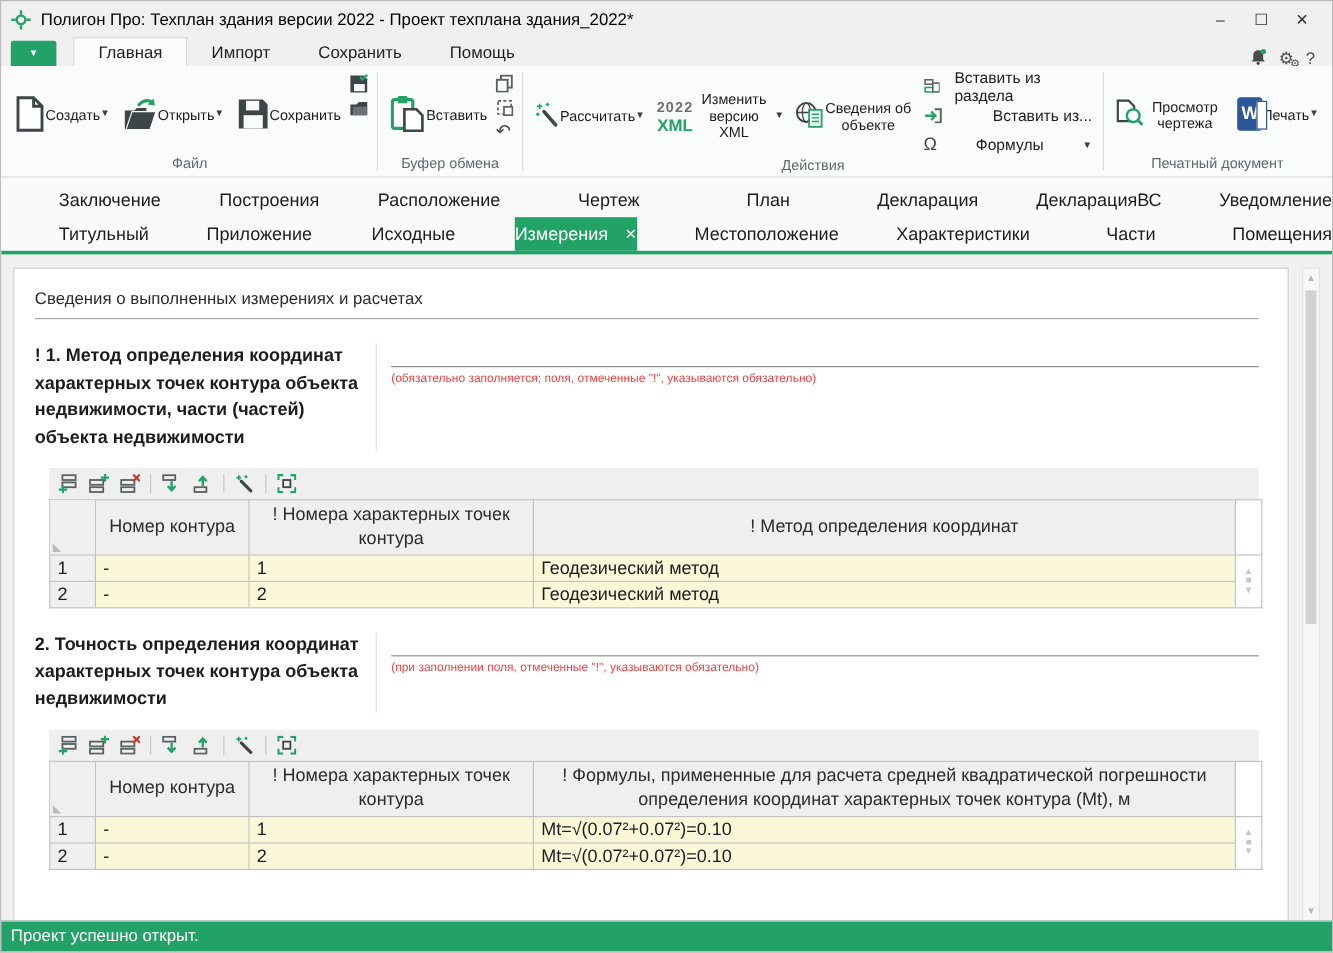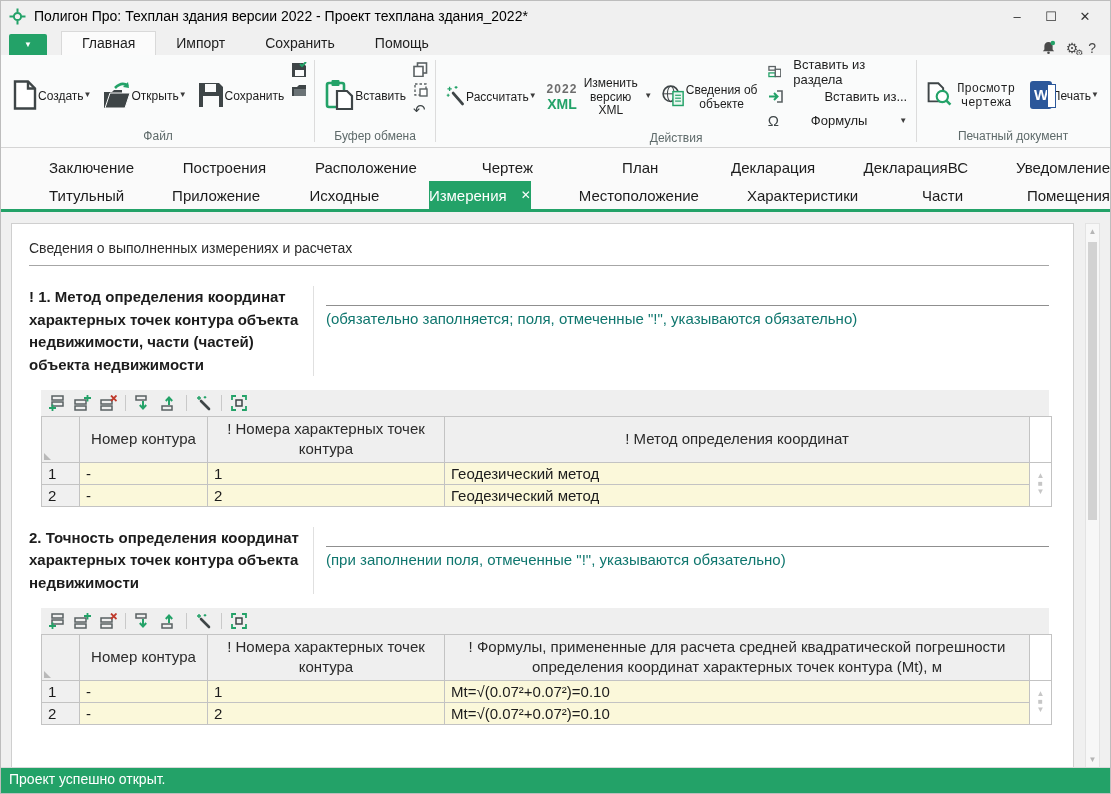--- a/index.html
+++ b/index.html
@@ -53,21 +53,21 @@
   
   .card { position:absolute; left:10px; top:222px; width:1063px; height:546px; background:#fff; border:1px solid #cfcfcf; overflow:hidden; }
   .card-heading { font-size:14px; color:#2b2b2b; margin:16px 24px 0 17px; }
   .card-hr { border:none; border-top:1px solid #a6a6a6; margin:9px 24px 0 17px; }
 
   .fieldrow { display:flex; margin:20px 24px 0 17px; }
   .fieldrow .flabel { width:276px; font-size:15px; font-weight:bold; color:#1c1c1c; line-height:1.5; }
   .fieldrow .fdiv { width:1px; background:#e0e0e0; margin:0 0 0 8px; }
   .fieldrow .fright { flex:1; padding-left:12px; }
   .input-line { height:20px; border-bottom:1px solid #8f8f8f; }
-  .fhint { font-size:15px; color:#0f766e; margin-top:4px; }
+  .fhint { font-size:10px; color:#ef4444; margin-top:4px; }
 
   .gridtoolbar { margin:14px 24px 0 29px; height:26px; background:#efefef; display:flex; align-items:center; gap:4px; padding:0 4px; }
   .ticon { width:22px; height:20px; display:flex; align-items:center; justify-content:center; }
   .tsep { width:1px; height:16px; background:#c9c9c9; margin:0 2px; }
 
   table.grid { border-collapse:collapse; margin-left:29px; table-layout:fixed; width:1010px; font-size:15px; }
   table.grid th, table.grid td { border:1px solid #c3c3c3; padding:2px 6px; }
   table.grid th { background:#efefef; font-weight:normal; color:#2b2b2b; text-align:center; font-size:15px; line-height:1.35; }
   table.grid td.cell { background:#fbf8da; color:#1c1c1c; }
   table.grid td.rownum { background:#f0f0f0; color:#1c1c1c; padding-left:6px; width:38px; }
@@ -267,21 +267,21 @@
     <div class="rsep"></div>
 
     <div class="rgroup">
       <div class="rgroup-content">
         <div class="bigbtn">
           <svg width="31" height="31" viewBox="0 0 31 31">
             <path d="M2 1.5 H14 L20 7.5 V24 H2 Z" fill="#fff" stroke="#3e4547" stroke-width="2.4"></path>
             <circle cx="19" cy="18" r="7" fill="#fff" stroke="#23a268" stroke-width="2.6"></circle>
             <line x1="24" y1="23" x2="29" y2="28" stroke="#23a268" stroke-width="3.2"></line>
           </svg>
-          <span class="lbl" style="max-width:68px;font-family:Liberation Mono, monospace;">Просмотр чертежа</span>
+          <span class="lbl" style="max-width:68px;">Просмотр чертежа</span>
         </div>
         <div class="bigbtn">
           <span class="wordicon">W</span>
           <span class="lbl">Печать</span>
           <span class="caret">▼</span>
         </div>
       </div>
       <div class="rgroup-label">Печатный документ</div>
     </div>
   </div>

